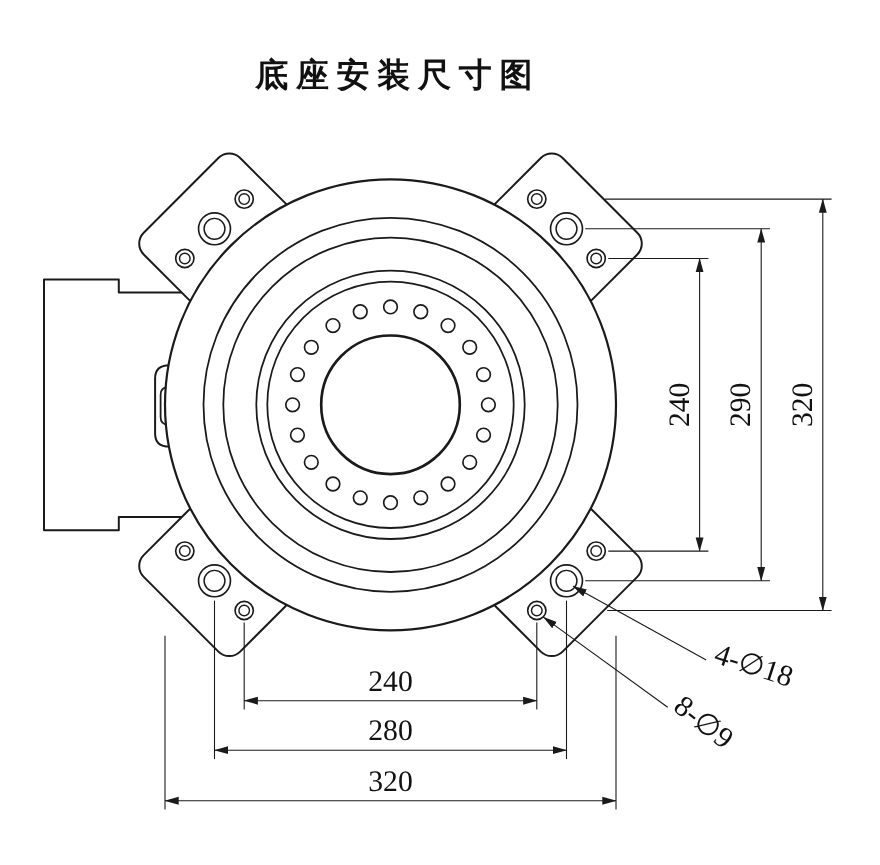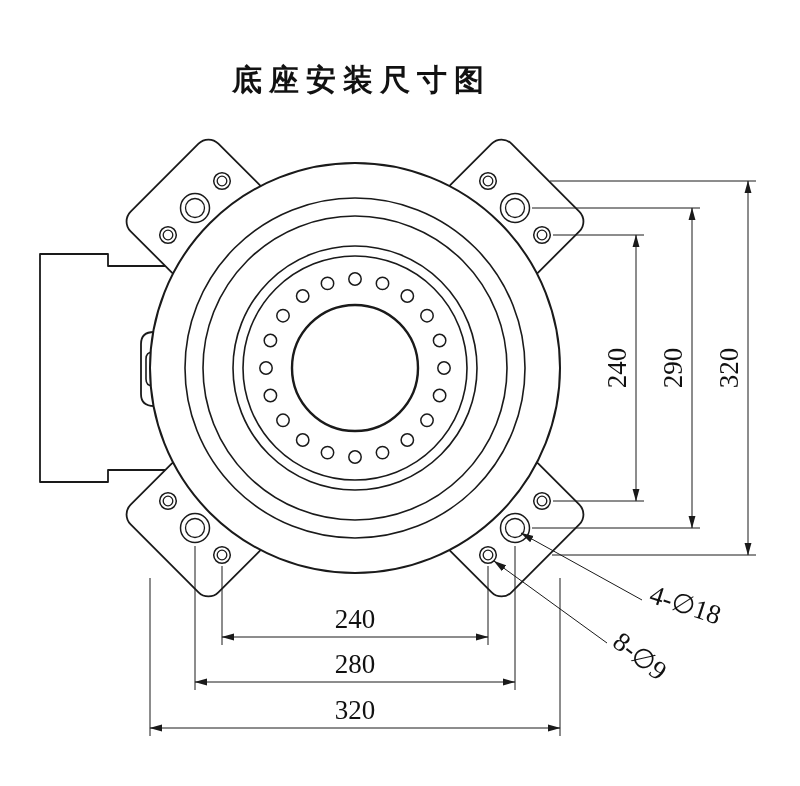--- a/index.html
+++ b/index.html
@@ -1,21 +1,21 @@
 <!DOCTYPE html>
 <html><head>
 <meta charset="utf-8">
 <style>
   html,body{margin:0;padding:0;}
   body{
     width:800px;height:786px;background:#ffffff;position:relative;overflow:hidden;
     font-family:"Liberation Serif", serif;
   }
   .title{
-    position:absolute;left:232px;top:60px;
+    position:absolute;left:232px;top:48px;
     font-size:30px;font-weight:600;letter-spacing:7px;color:#111;
     white-space:nowrap;
   }
   svg{position:absolute;left:0;top:0;}
   .outline{fill:#ffffff;stroke:#1a1a1a;stroke-width:1.8;stroke-linejoin:round;}
   .ring{fill:none;stroke:#1a1a1a;stroke-width:1.6;}
   .hole{fill:#ffffff;stroke:#1a1a1a;stroke-width:1.5;}
   .hole-inner{fill:none;stroke:#1a1a1a;stroke-width:1.3;}
   .dim{stroke:#1a1a1a;stroke-width:1;fill:none;}
   .dim-text{font-size:27px;fill:#111;font-family:"Liberation Serif", serif;}

